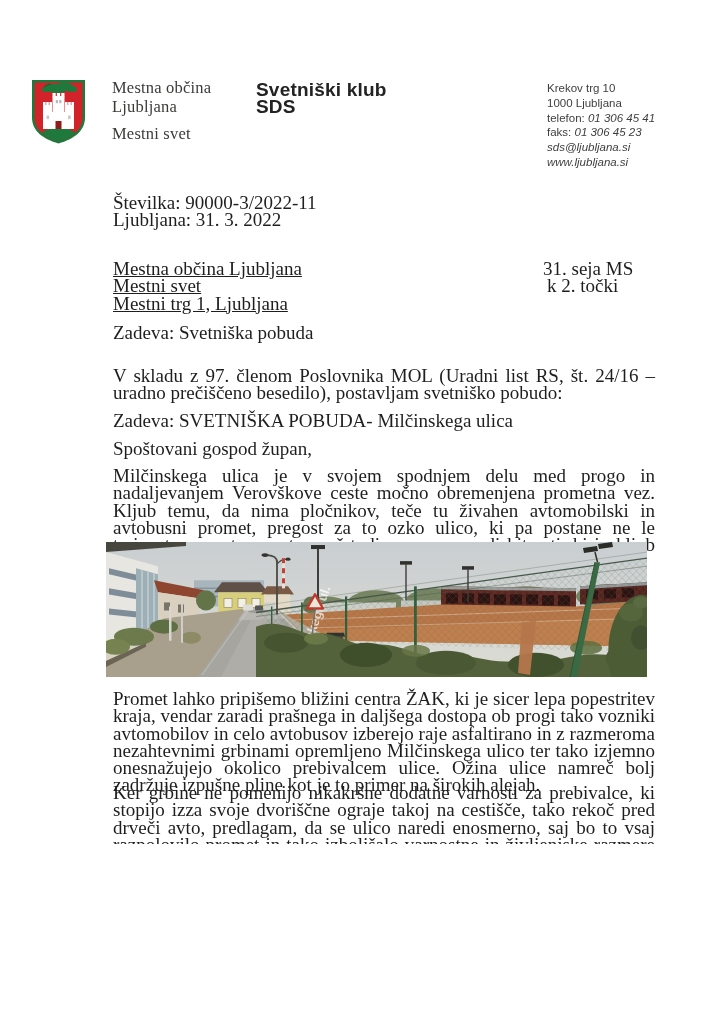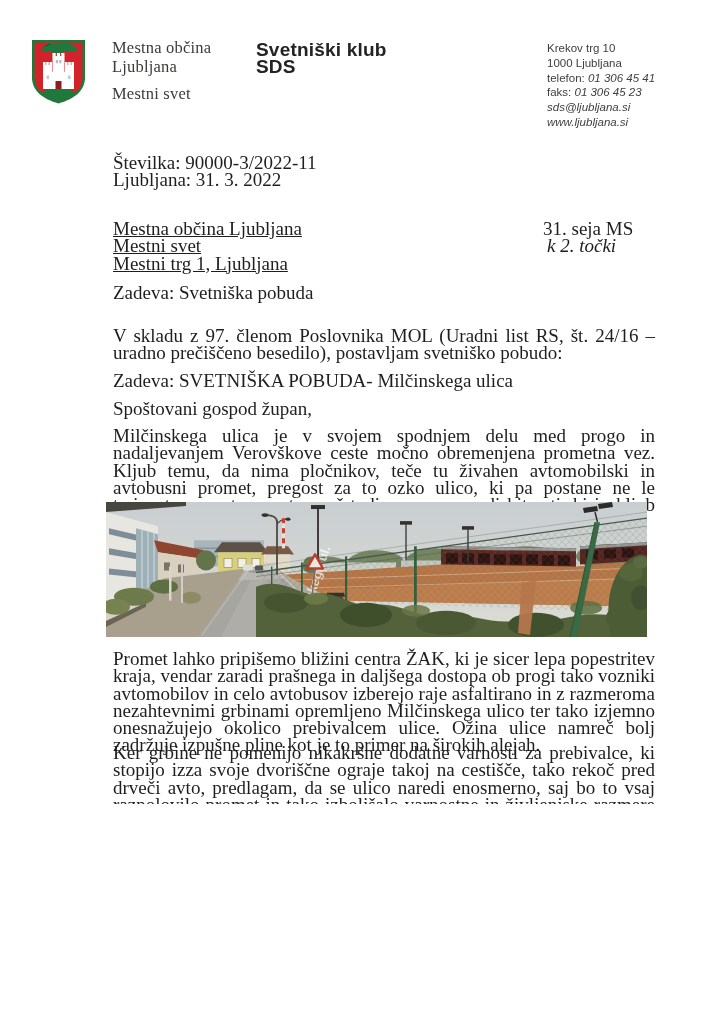--- a/index.html
+++ b/index.html
@@ -1,36 +1,36 @@
 <!DOCTYPE html>
 <html><head>
 <meta charset="utf-8">
 <style>
   html,body{margin:0;padding:0;background:#ffffff;}
   .page{position:relative;width:724px;height:804px;background:#ffffff;overflow:hidden;
-        font-family:"Liberation Serif",serif;color:#1e1e1e;}
+        font-family:"Liberation Serif",serif;color:#1e1e1e;margin-top:40px;}
   
   .logo{position:absolute;left:30px;top:38px;width:57px;height:67px;}
   .org{position:absolute;left:112px;top:38px;font-size:16.5px;line-height:19px;
        color:#3b3b39;letter-spacing:0.2px;}
   .org .dept{margin-top:8px;}
   .club{position:absolute;left:256px;top:41px;font-family:"Liberation Sans",sans-serif;
         font-weight:bold;font-size:19px;line-height:17px;color:#232323;letter-spacing:0.2px;}
   .contact{position:absolute;left:547px;top:41px;font-family:"Liberation Sans",sans-serif;
            font-size:11.5px;line-height:14.8px;color:#3e3e3e;}
   .contact .it{font-style:italic;}
   
   .abs{position:absolute;}
   .serif{font-size:19px;line-height:17.3px;}
   .just{text-align:justify;width:542px;}
   .bold{font-weight:normal;}
   .meta{left:113px;top:154px;}
   .recipient{left:113px;top:220px;text-decoration:underline;}
   .session{left:543px;top:220px;}
-  .session .l2{padding-left:4px;font-style:italic;}
+  .session .l2{padding-left:4px;}
   .subject{left:113px;top:284px;}
   .intro{left:113px;top:327px;}
   .heading{left:113px;top:372px;}
   .salutation{left:113px;top:400px;}
   .para1{left:113px;top:427px;}
   .photo{left:106px;top:502px;width:541px;height:135px;}
   .para2{left:113px;top:650px;}
   .para3{left:113px;top:744px;}
   .place-date{left:107px;top:847px;}
   .signature{left:433px;top:847px;text-align:right;}

